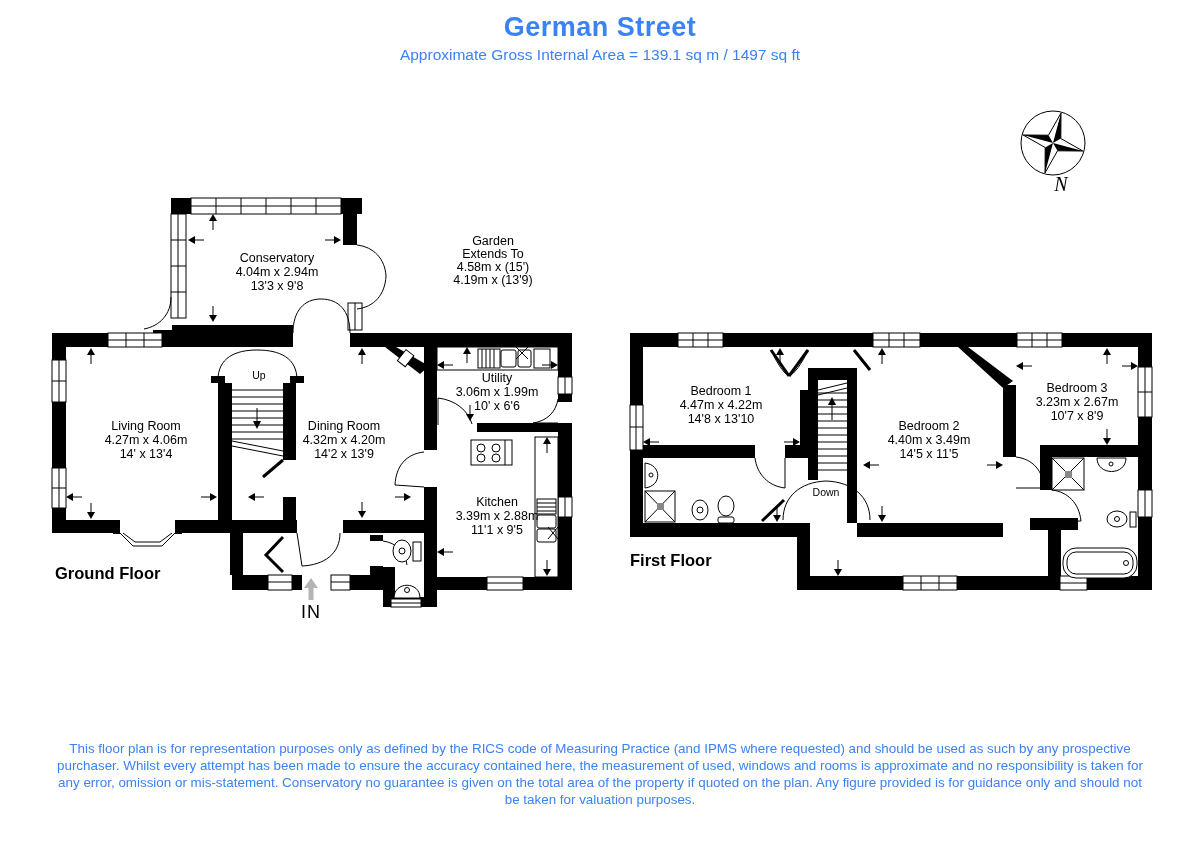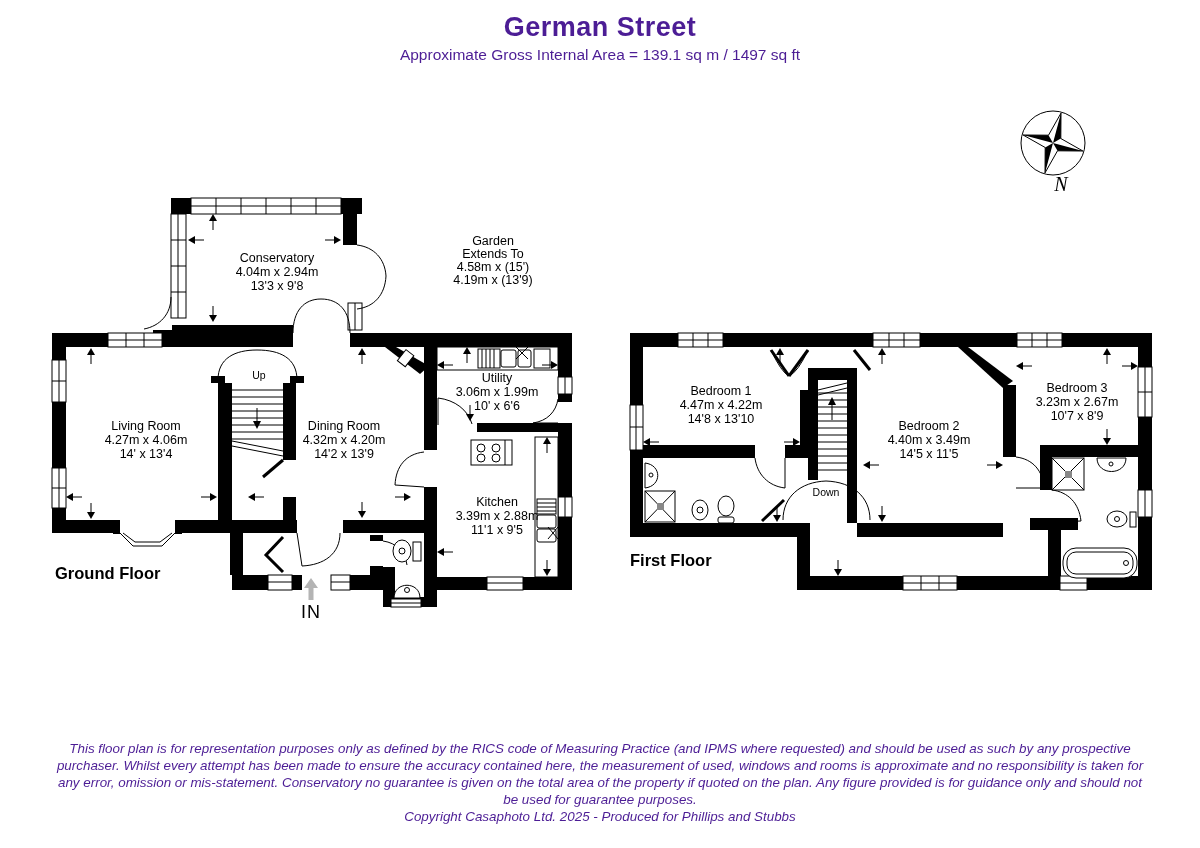--- a/index.html
+++ b/index.html
@@ -1,22 +1,22 @@
 <!DOCTYPE html>
 <html><head>
 <meta charset="utf-8">
 <style>
   html,body{margin:0;padding:0;background:#fff;}
   #page{position:relative;width:1200px;height:848px;background:#fff;overflow:hidden;
-        font-family:"Liberation Sans",sans-serif;color:#4c1d95;}
+        font-family:"Liberation Sans",sans-serif;color:#3b82f6;}
   .hdr{position:absolute;left:0;width:1200px;text-align:center;}
   #title{top:12px;font-size:27px;font-weight:bold;letter-spacing:.5px;}
   #subtitle{top:46px;font-size:15.5px;}
   #footer{position:absolute;top:740px;left:0;width:1200px;text-align:center;
-          font-size:13.4px;line-height:17px;font-style:italic;}
+          font-size:13.4px;line-height:17px;}
   svg{position:absolute;left:0;top:0;}
   .w{fill:#000;}
   .gl{fill:#fff;stroke:#000;stroke-width:1;}
   .tl{stroke:#000;stroke-width:1;fill:none;}
   .dr{stroke:#000;stroke-width:1;fill:none;}
   .dk{stroke:#000;stroke-width:3;fill:none;}
   .fx{fill:#fff;stroke:#000;stroke-width:1;}
   .ah{fill:#000;stroke:none;}
   .as{stroke:#000;stroke-width:1;}
   .rt{font-size:12.5px;text-anchor:middle;fill:#000;}
@@ -452,17 +452,16 @@
     <text class="st" x="826" y="496">Down</text>
     <text class="in" x="311" y="618">IN</text>
     <text class="fl" x="55" y="579">Ground Floor</text>
     <text class="fl" x="630" y="566">First Floor</text>
   </svg>
 
   <div id="footer">
     <div>This floor plan is for representation purposes only as defined by the RICS code of Measuring Practice (and IPMS where requested) and should be used as such by any prospective</div>
     <div>purchaser. Whilst every attempt has been made to ensure the accuracy contained here, the measurement of used, windows and rooms is approximate and no responsibility is taken for</div>
     <div>any error, omission or mis-statement. Conservatory no guarantee is given on the total area of the property if quoted on the plan. Any figure provided is for guidance only and should not</div>
-    <div>be used for guarantee purposes.</div>
-    <div>Copyright Casaphoto Ltd. 2025 - Produced for Phillips and Stubbs</div>
+    <div>be taken for valuation purposes.</div>
   </div>
 
 </div>
 
 </body></html>

